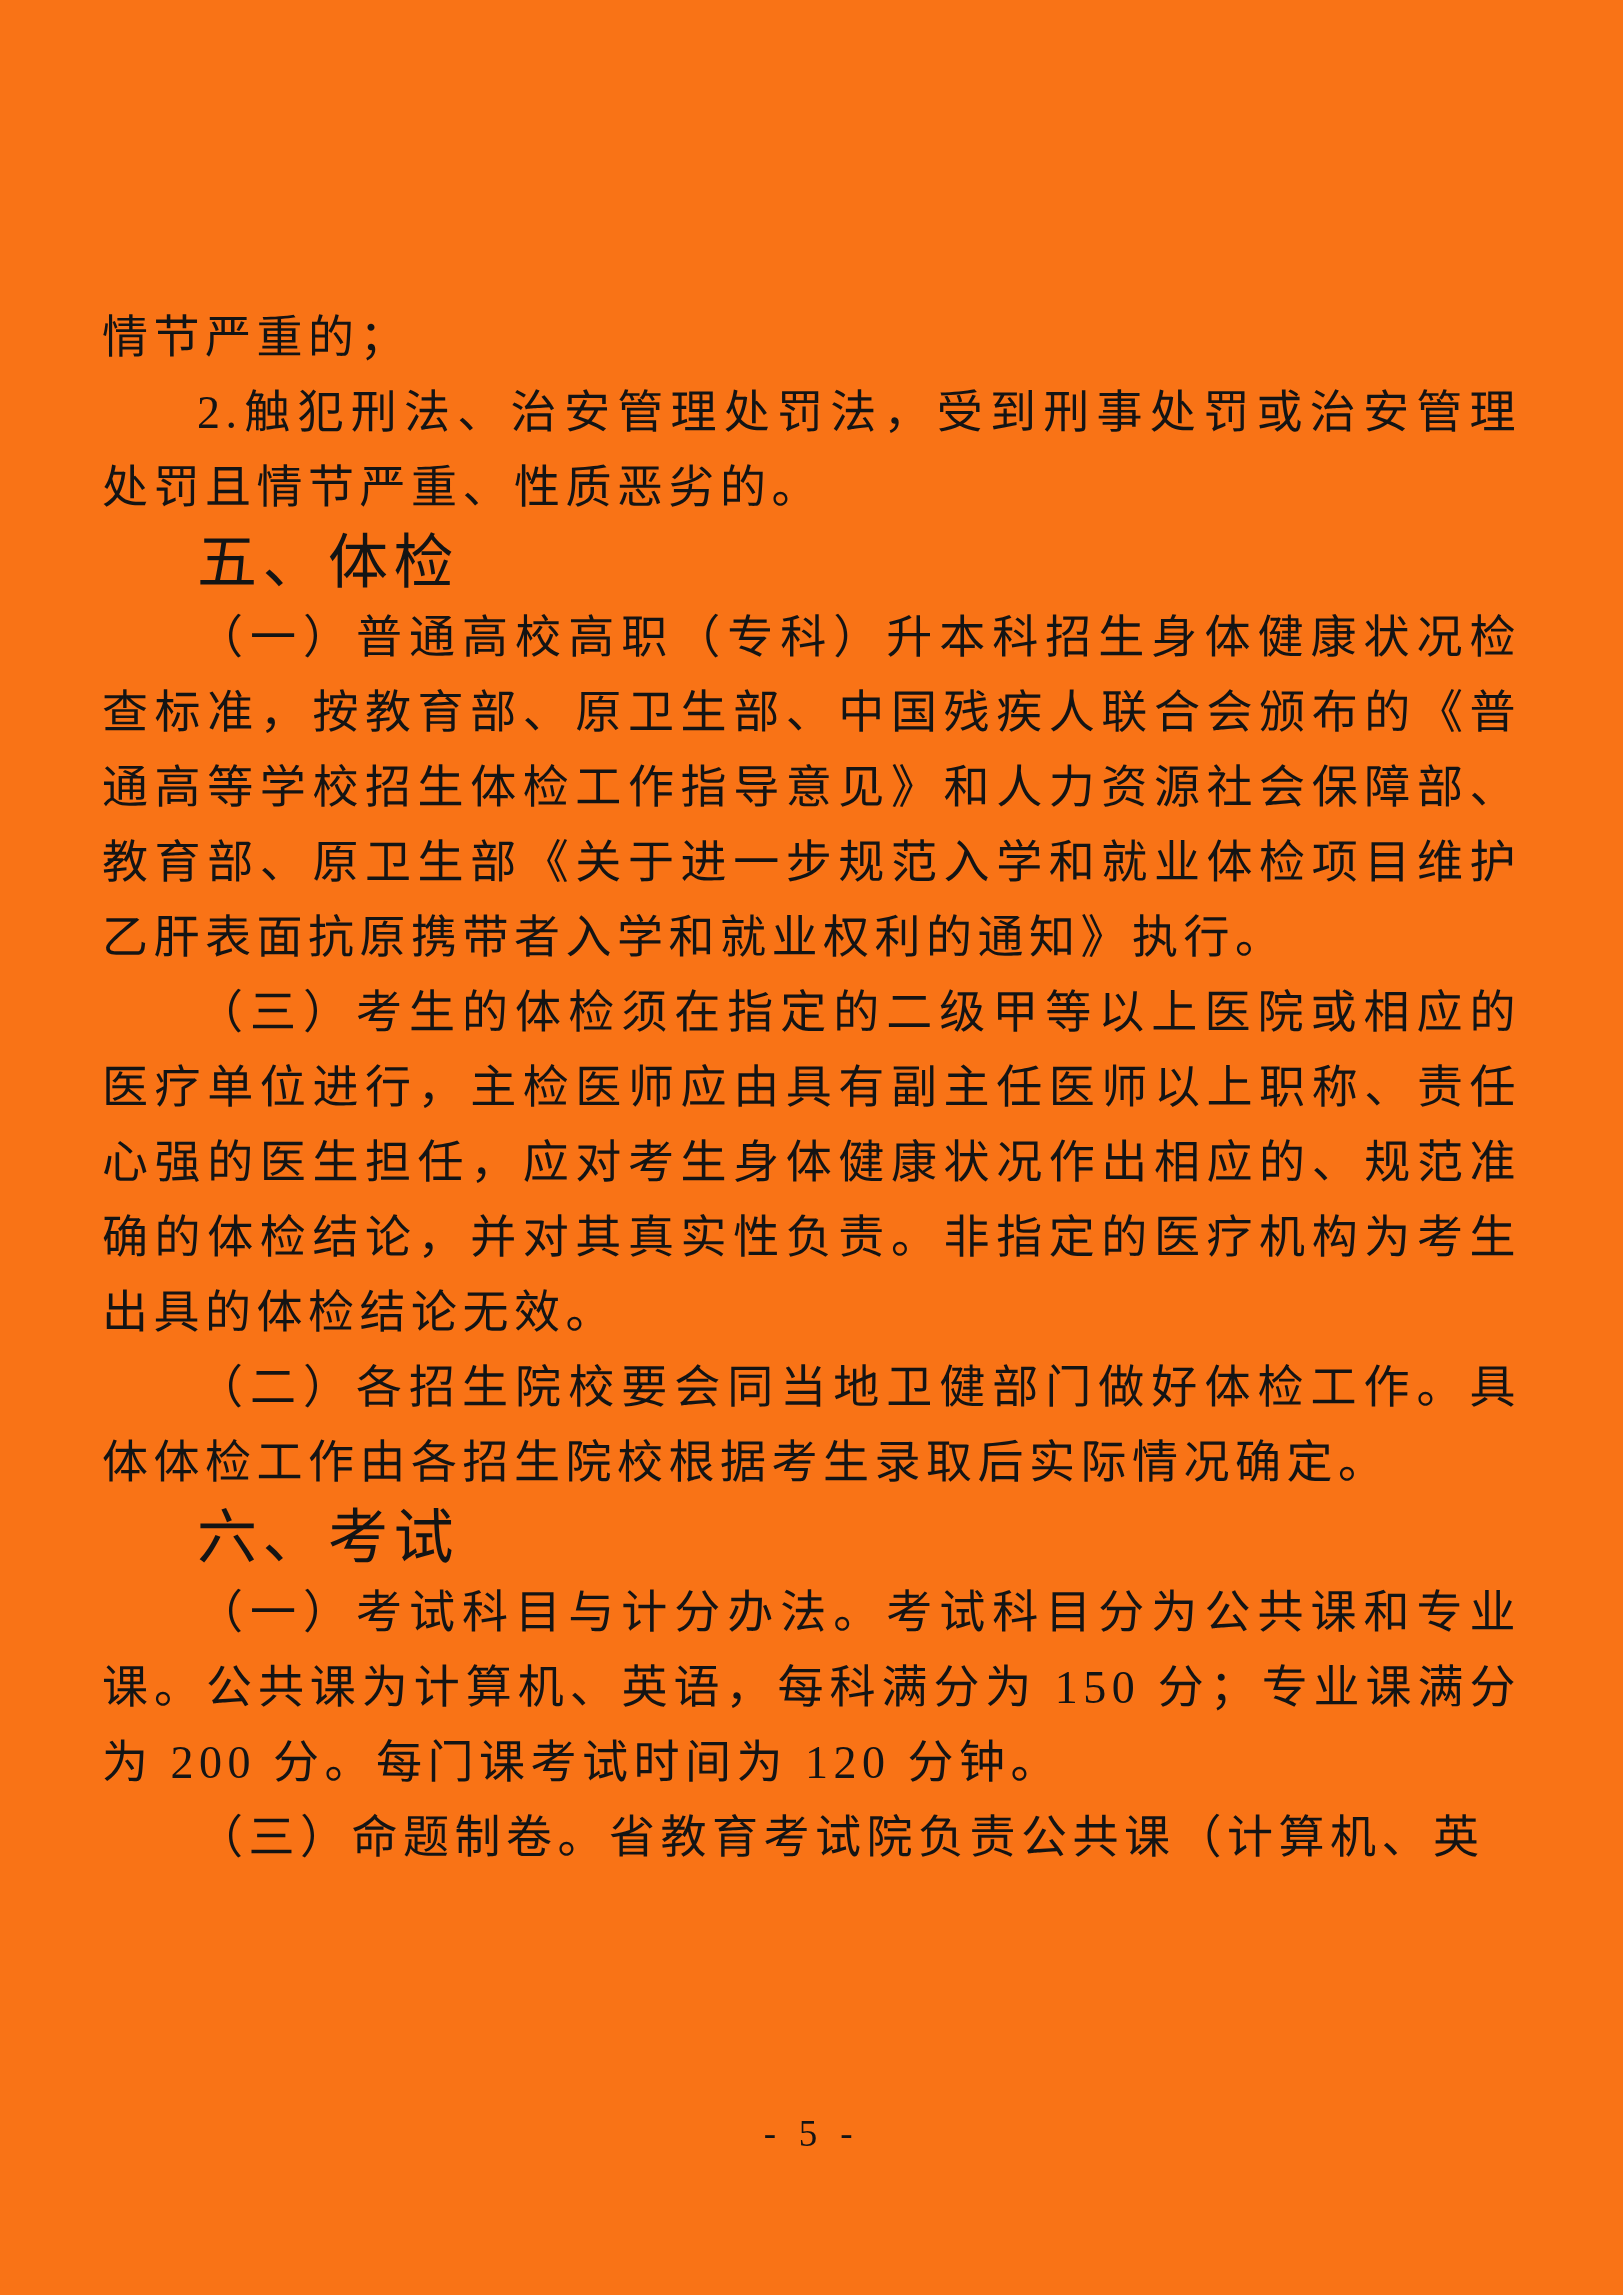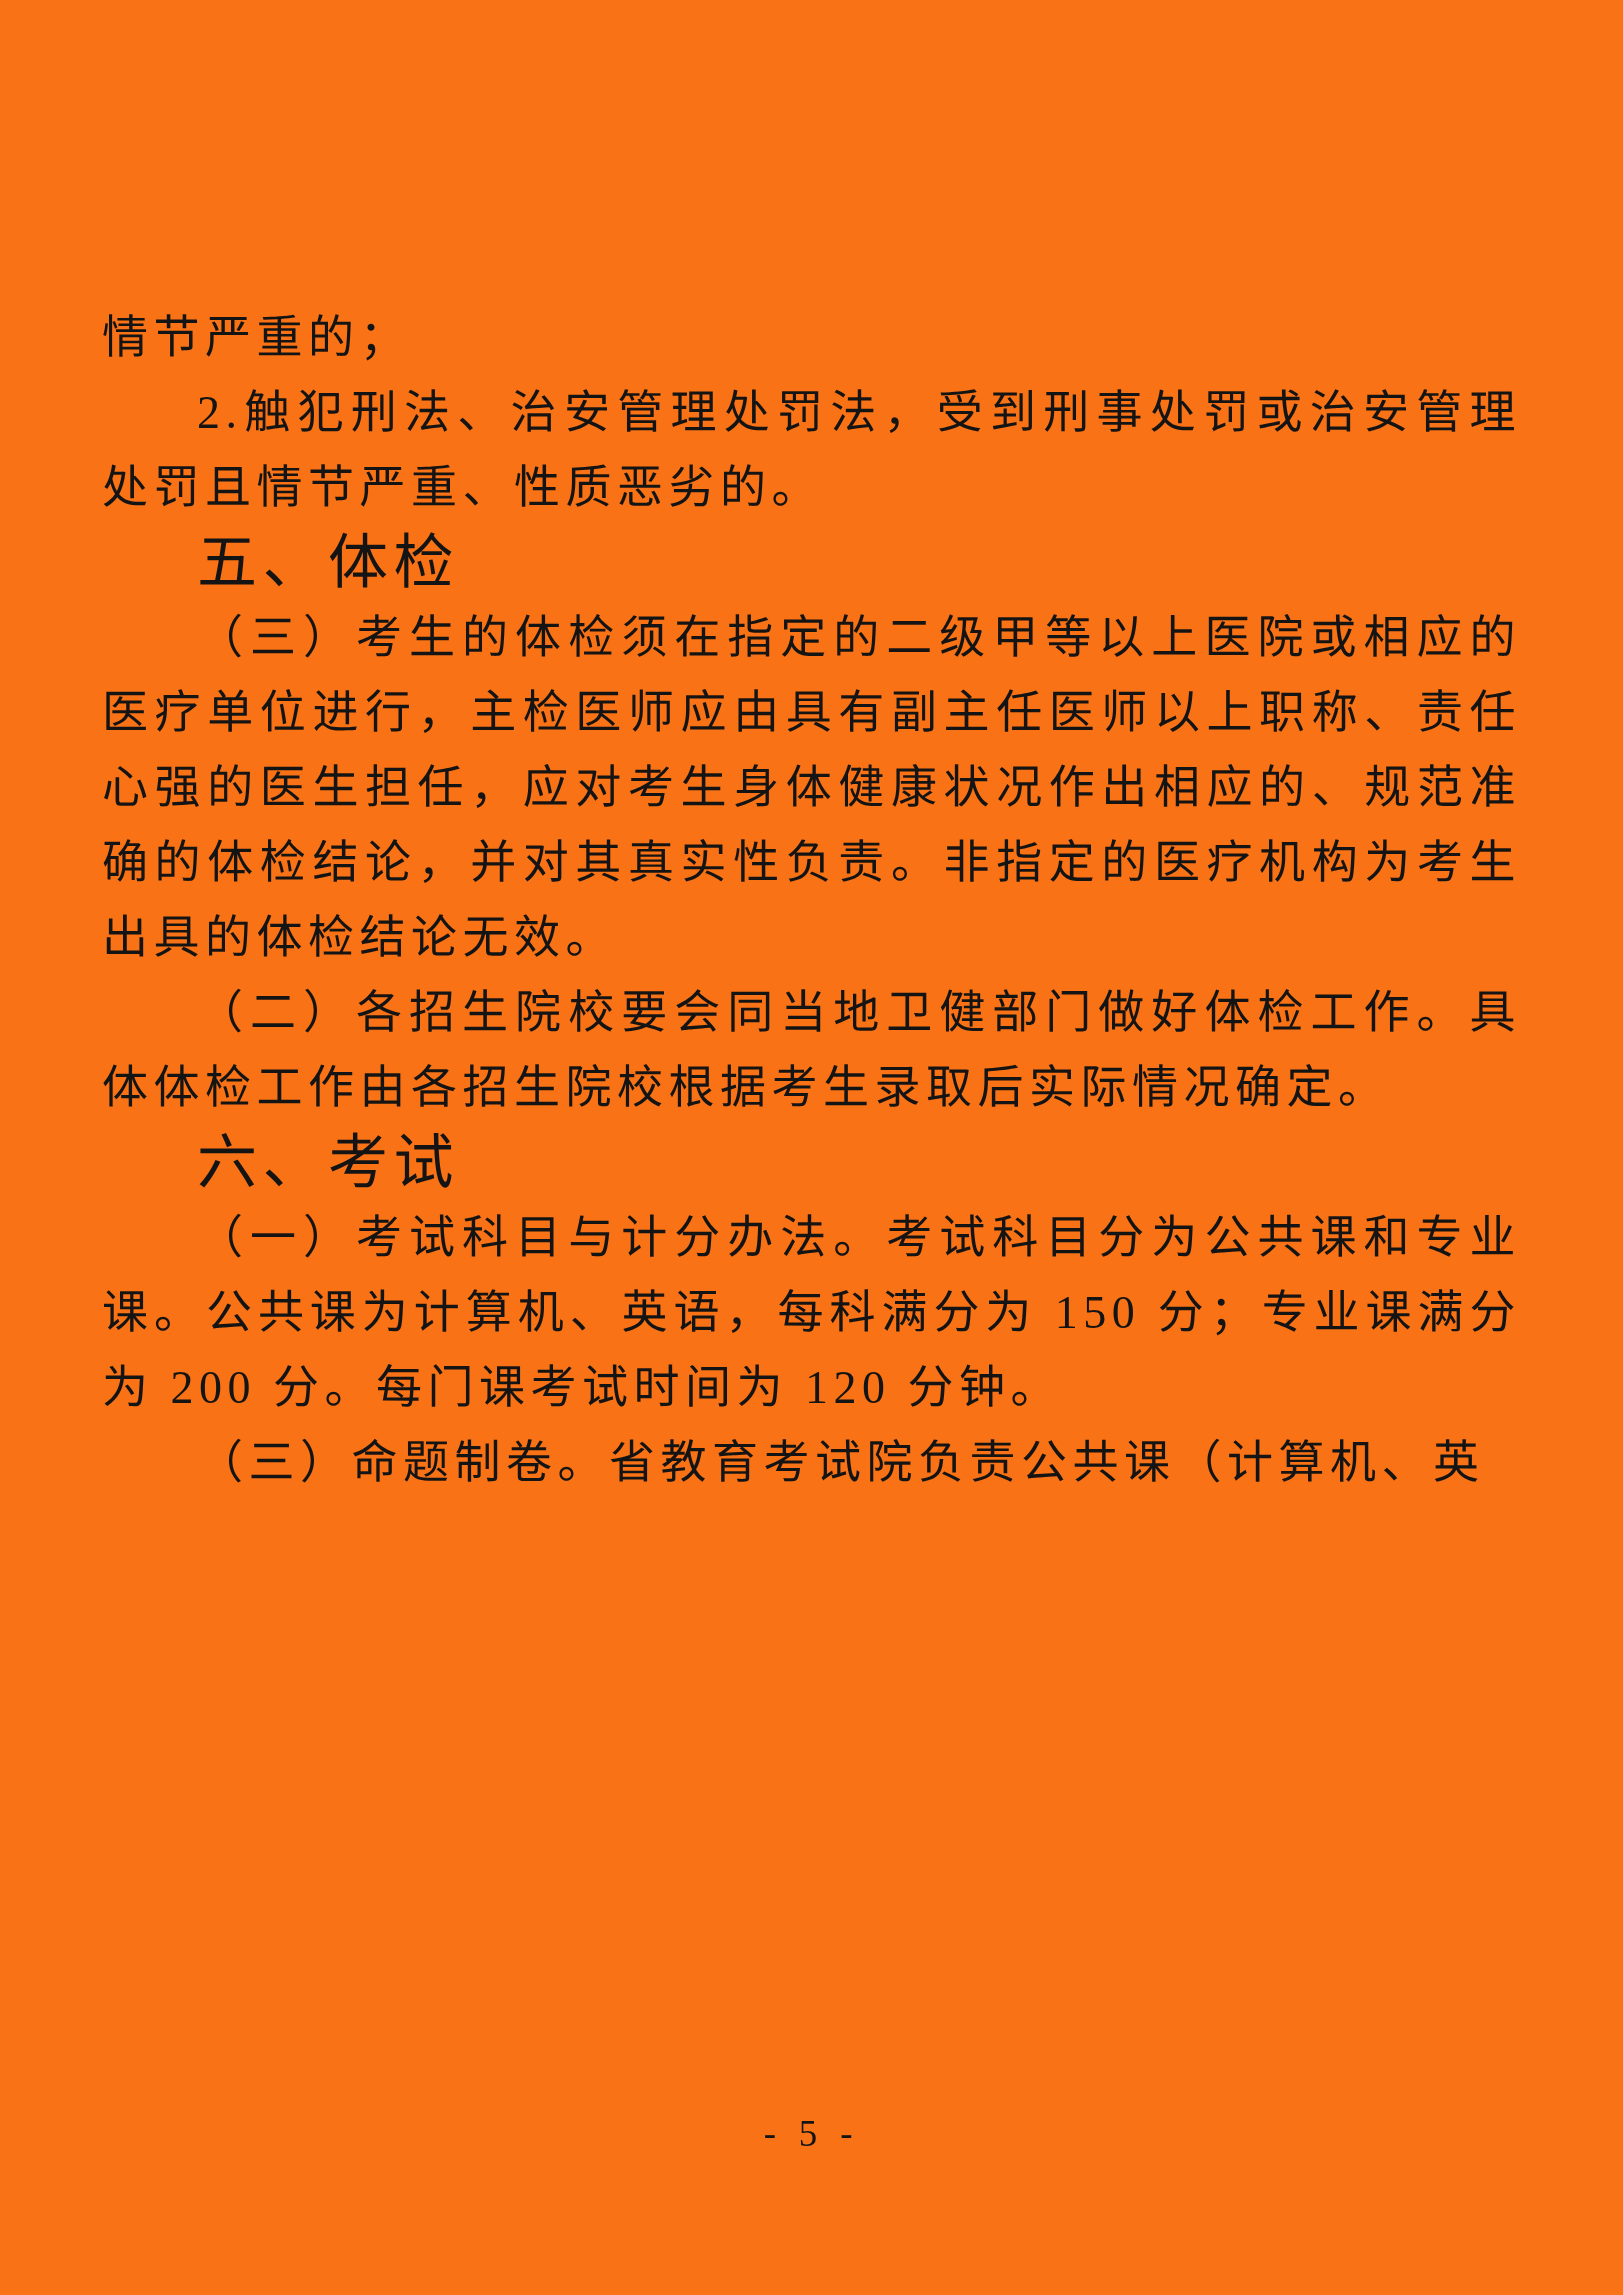--- a/index.html
+++ b/index.html
@@ -56,20 +56,21 @@
   }
 </style>
 </head>
 <body>
 
 <div class="page">
   <div class="content">
     <p class="para">情节严重的；</p>
     <p class="para indent">2.触犯刑法、治安管理处罚法，受到刑事处罚或治安管理处罚且情节严重、性质恶劣的。</p>
     <p class="heading">五、体检</p>
+    <p class="para indent">（一）普通高校高职（专科）升本科招生身体健康状况检查标准，按教育部、原卫生部、中国残疾人联合会颁布的《普通高等学校招生体检工作指导意见》和人力资源社会保障部、教育部、原卫生部《关于进一步规范入学和就业体检项目维护乙肝表面抗原携带者入学和就业权利的通知》执行。</p>
     <p class="para indent">（三）考生的体检须在指定的二级甲等以上医院或相应的医疗单位进行，主检医师应由具有副主任医师以上职称、责任心强的医生担任，应对考生身体健康状况作出相应的、规范准确的体检结论，并对其真实性负责。非指定的医疗机构为考生出具的体检结论无效。</p>
     <p class="para indent">（二）各招生院校要会同当地卫健部门做好体检工作。具体体检工作由各招生院校根据考生录取后实际情况确定。</p>
     <p class="heading">六、考试</p>
     <p class="para indent">（一）考试科目与计分办法。考试科目分为公共课和专业课。公共课为计算机、英语，每科满分为 150 分；专业课满分为 200 分。每门课考试时间为 120 分钟。</p>
     <p class="para indent">（三）命题制卷。省教育考试院负责公共课（计算机、英</p>
   </div>
 
   <div class="footer">- 5 -</div>
 </div>
 

